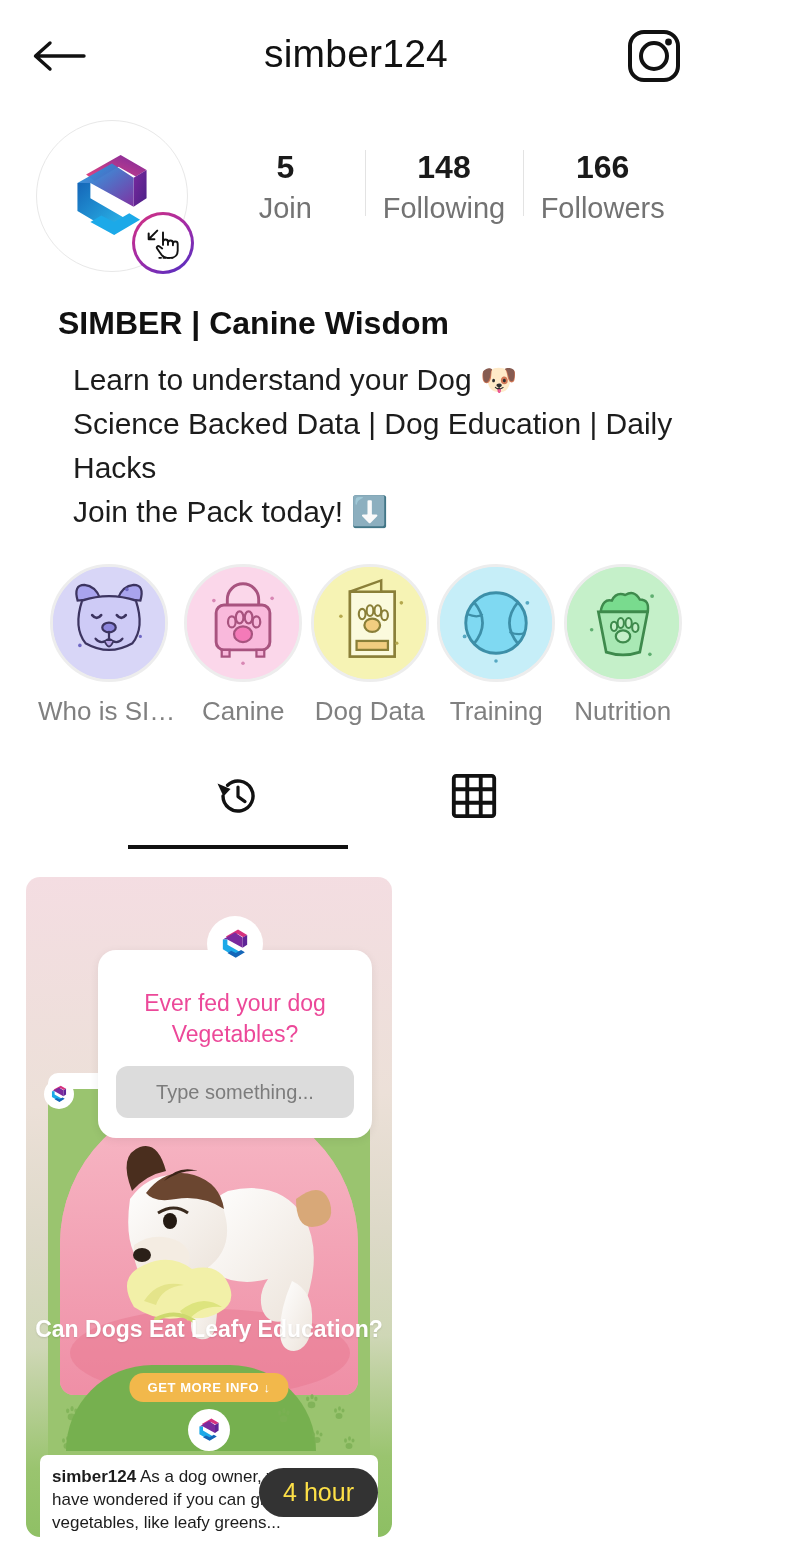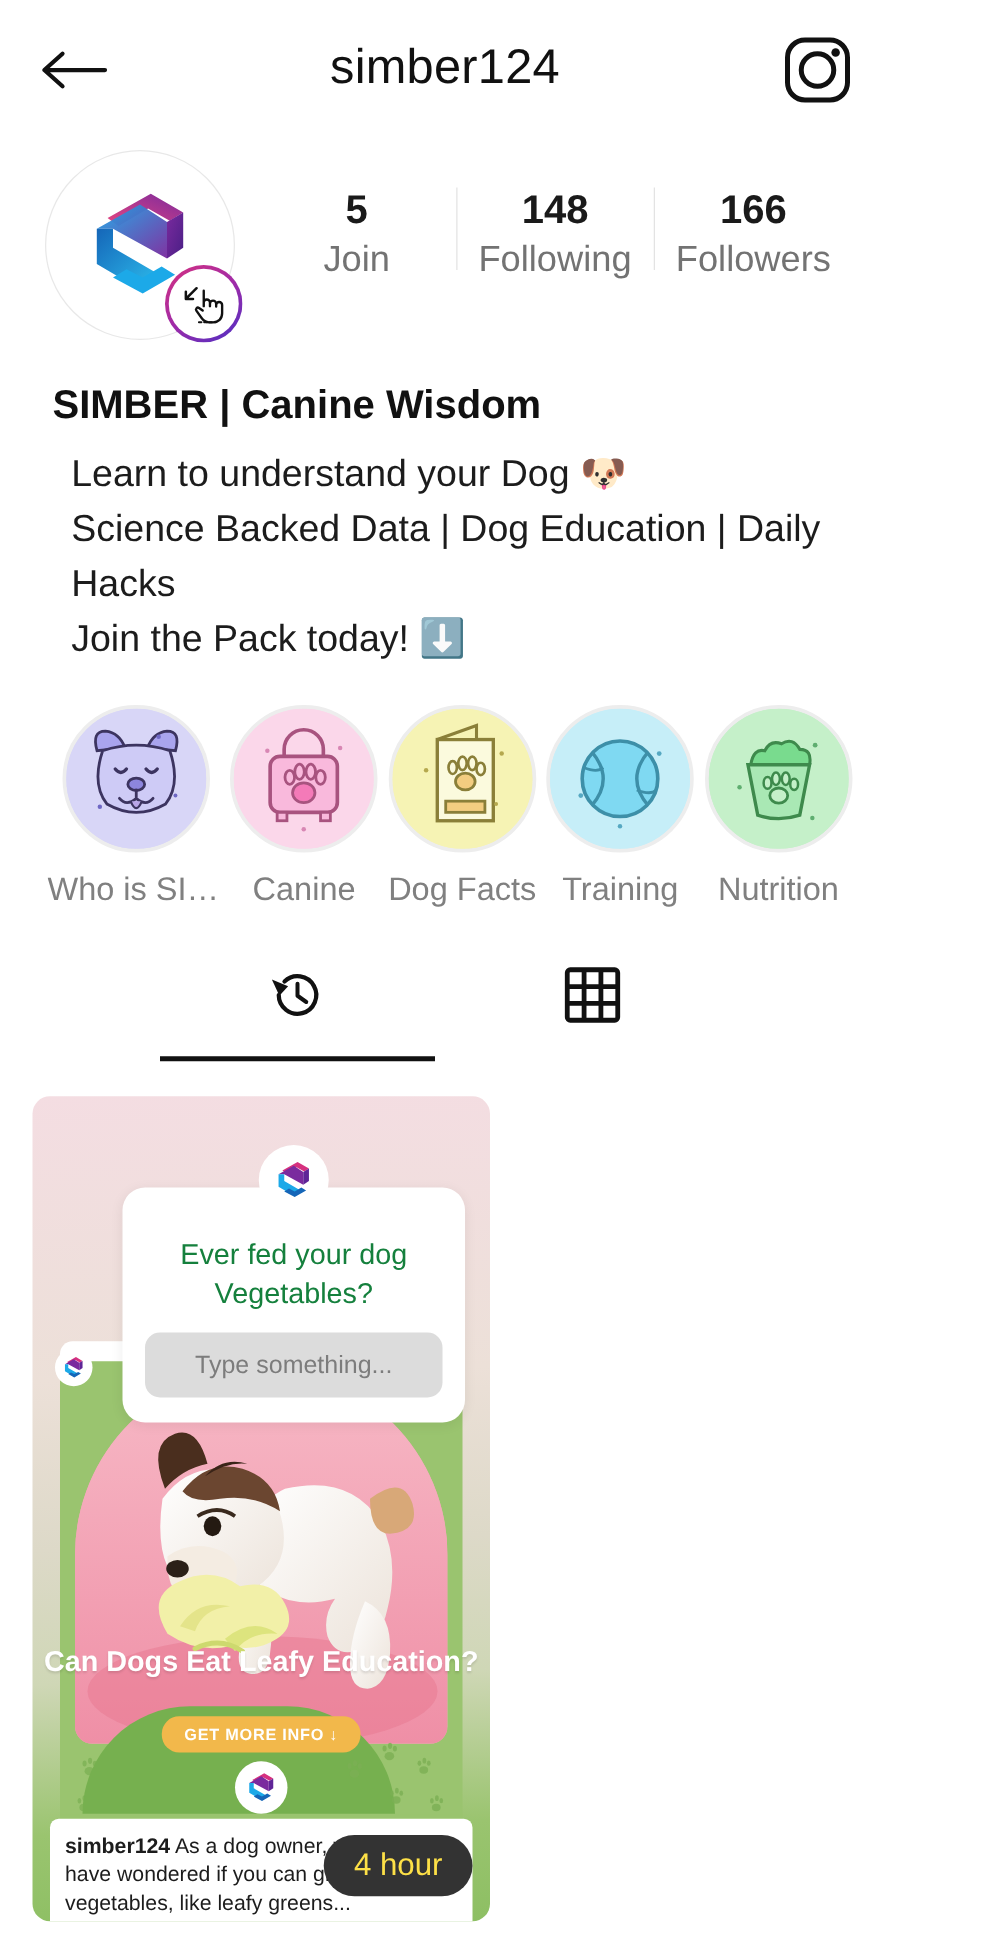--- a/index.html
+++ b/index.html
@@ -58,21 +58,21 @@
     flex: 1; text-align: center; position: relative; cursor: pointer;
   }
   .stat + .stat::before {
     content: ""; position: absolute; left: 0; top: 4px;
     width: 1px; height: 66px; background: #e3e3e3;
   }
   .stat-num { font-size: 32px; font-weight: bold; color: #1a1a1a; line-height: 42px; }
   .stat-label { font-size: 29px; color: #737373; line-height: 40px; }
 
   
-  .bio { padding: 8px 36px 0 42px; }
+  .bio { padding: 8px 36px 0 58px; }
   .bio-name { font-size: 32px; font-weight: bold; color: #111; line-height: 46px; }
   .bio-lines { margin-top: 12px; font-size: 30px; color: #1c1c1c; line-height: 44px; white-space: pre-line; margin-left: 15px; }
 
   
   .highlights { display: flex; padding: 30px 26px 0 38px; gap: 0; }
   .hl { width: 142px; text-align: center; cursor: pointer; }
   .hl-ring {
     width: 118px; height: 118px; border-radius: 50%;
     border: 3px solid #ededed; margin: 0 auto;
     display: flex; align-items: center; justify-content: center; overflow: hidden;
@@ -146,21 +146,21 @@
   .q-sticker {
     position: absolute; left: 72px; top: 73px; width: 274px;
     background: #fff; border-radius: 18px; padding: 38px 18px 20px;
     box-shadow: 0 2px 10px rgba(0,0,0,.07);
   }
   .q-avatar {
     position: absolute; left: 50%; transform: translateX(-50%); top: -34px;
     width: 56px; height: 56px; border-radius: 50%; background: #fff;
     display: flex; align-items: center; justify-content: center;
   }
-  .q-text { text-align: center; font-size: 23px; color: #15803d; line-height: 31px; }
+  .q-text { text-align: center; font-size: 23px; color: #ec4899; line-height: 31px; }
   .q-input {
     margin-top: 16px; background: #dcdcdc; border-radius: 12px;
     height: 52px; display: flex; align-items: center; justify-content: center;
     font-size: 20px; color: #7c7c7c; cursor: text;
   }
   .mini-avatar-left {
     position: absolute; left: 18px; top: 202px;
     width: 30px; height: 30px; border-radius: 50%; background: #fff;
     display: flex; align-items: center; justify-content: center; z-index: 3;
   }
@@ -308,21 +308,21 @@
           <ellipse cx="43" cy="42" rx="3" ry="4.6" fill="#fbfadd" stroke="#8a7f38" stroke-width="1.9"></ellipse>
           <ellipse cx="50" cy="39" rx="3" ry="4.8" fill="#fbfadd" stroke="#8a7f38" stroke-width="1.9"></ellipse>
           <ellipse cx="57" cy="39" rx="3" ry="4.8" fill="#fbfadd" stroke="#8a7f38" stroke-width="1.9"></ellipse>
           <ellipse cx="63" cy="43" rx="3" ry="4.4" fill="#fbfadd" stroke="#8a7f38" stroke-width="1.9"></ellipse>
           <rect x="38" y="66" width="28" height="8" fill="#f2cd80" stroke="#8a7f38" stroke-width="2"></rect>
           <circle cx="24" cy="44" r="1.6" fill="#b5a84e"></circle>
             <circle cx="78" cy="32" r="1.6" fill="#b5a84e"></circle>
           <circle cx="74" cy="68" r="1.4" fill="#b5a84e"></circle>
         </svg>
       </div>
-      <div class="hl-label">Dog Facts</div>
+      <div class="hl-label">Dog Data</div>
     </div>
 
     <div class="hl">
       <div class="hl-ring" style="background:#c6eef8">
         <svg viewBox="0 0 100 100" width="112" height="112">
           <rect width="100" height="100" fill="#c6eef8"></rect>
           <circle cx="50" cy="50" r="27" fill="#7fd9f2" stroke="#3d8fa8" stroke-width="2.6"></circle>
           <path d="M30 31 q16 19 0 38" fill="none" stroke="#3d8fa8" stroke-width="2.4"></path>
           <path d="M70 31 q-16 19 0 38" fill="none" stroke="#3d8fa8" stroke-width="2.4"></path>
           <path d="M24 42 q10 4 14 0" fill="none" stroke="#3d8fa8" stroke-width="2"></path>

